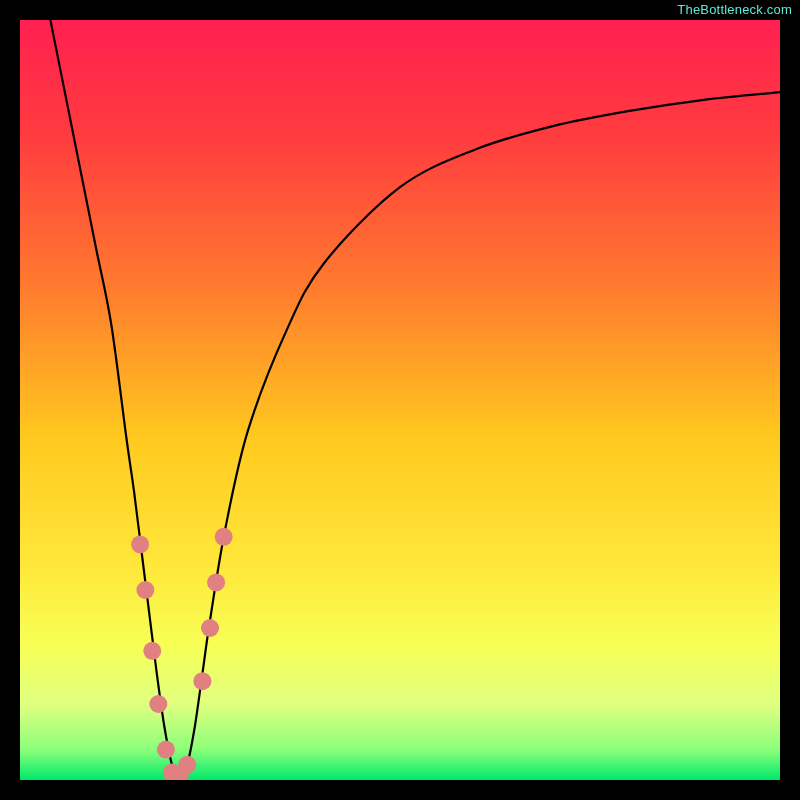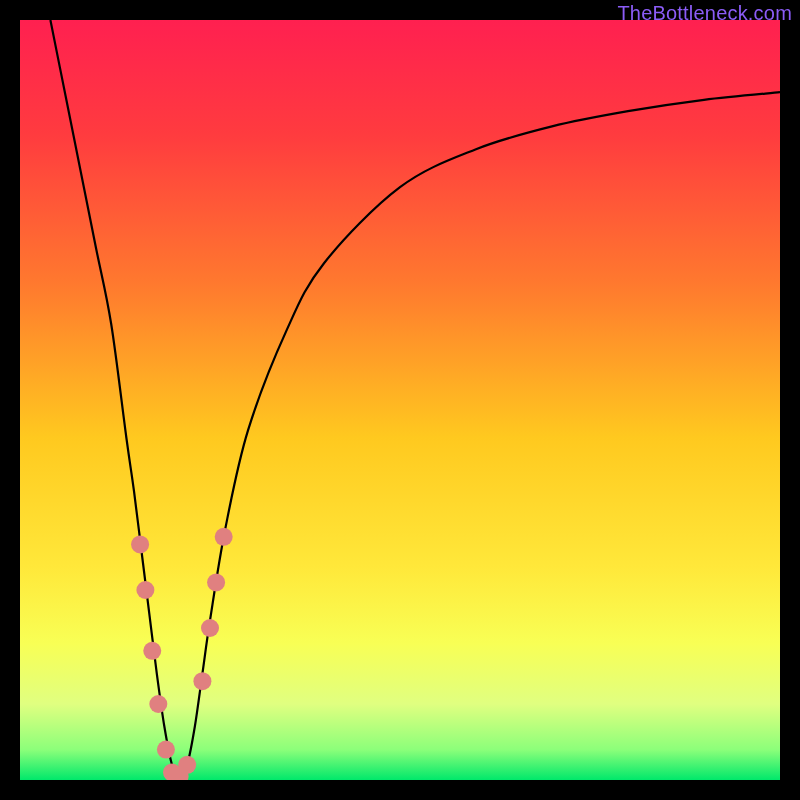--- a/index.html
+++ b/index.html
@@ -21,22 +21,22 @@
     position: absolute;
     left: 20px;
     top: 20px;
     width: 760px;
     height: 760px;
   }
   #watermark {
     position: absolute;
     top: 2px;
     right: 8px;
-    color: #8b5cf6;
-    font-size: 20px;
+    color: #5eead4;
+    font-size: 13px;
     font-weight: 500;
     letter-spacing: 0.2px;
     user-select: none;
   }
 </style>
 </head>
 <body>
 
 <div id="frame">
   <svg id="plot-area" viewBox="0 0 760 760" preserveAspectRatio="none">

